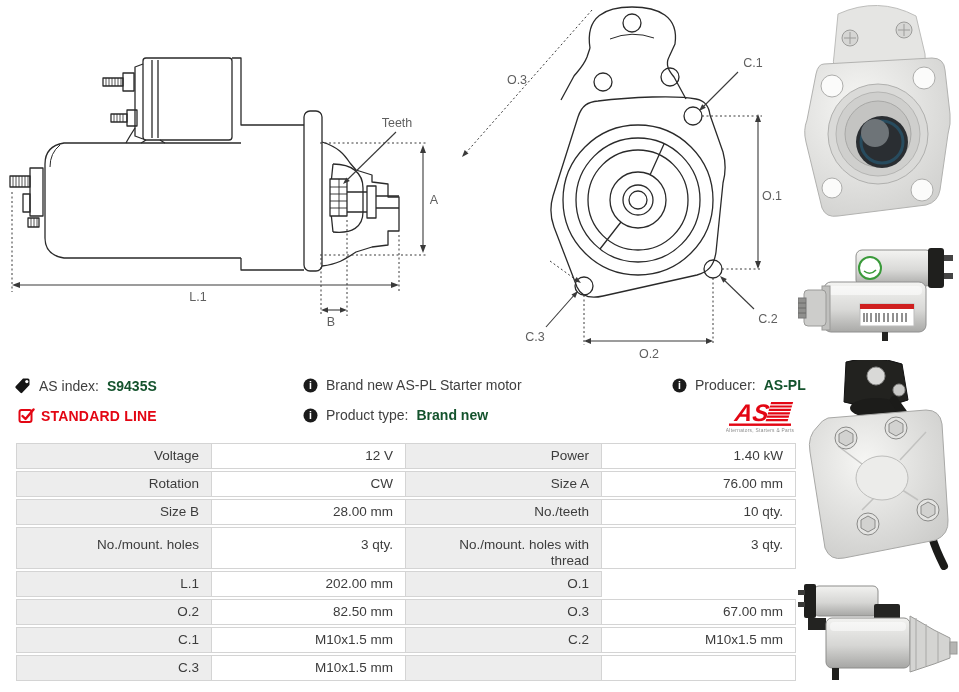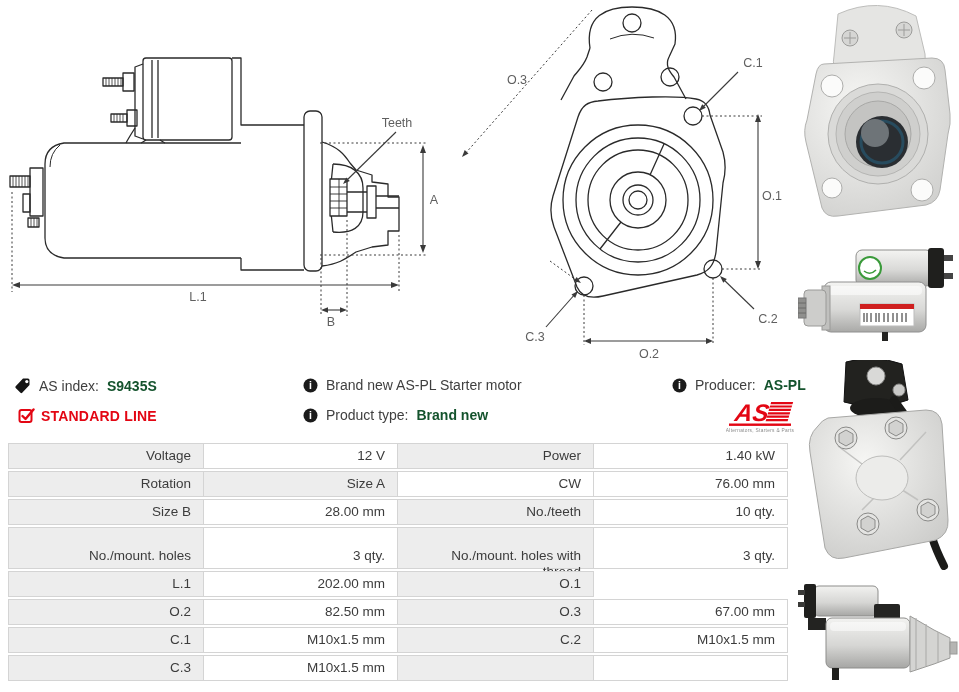--- a/index.html
+++ b/index.html
@@ -5,28 +5,28 @@
   html,body{margin:0;padding:0;background:#fff;}
   .page{position:relative;width:959px;height:692px;background:#fff;overflow:hidden;
         font-family:"Liberation Sans",sans-serif;color:#3c3c3c;}
   .abs{position:absolute;}
   
   .inforow{position:absolute;display:flex;align-items:center;gap:8px;font-size:14px;color:#3f3f3f;white-space:nowrap;}
   .inforow .b{font-weight:bold;color:#14532d;}
   .inforow.redline{color:#e30613;font-weight:bold;letter-spacing:.2px;gap:6px;}
   .icon{display:inline-flex;flex:0 0 auto;}
   
-  .spec-table{position:absolute;left:8px;top:443px;width:780px;}
+  .spec-table{position:absolute;left:16px;top:443px;width:780px;}
   .spec-row{display:grid;grid-template-columns:196px 194px 196px 194px;margin-bottom:2px;}
   .cell{box-sizing:border-box;border:1px solid #d4d4d4;height:26px;display:flex;align-items:center;
         justify-content:flex-end;text-align:right;padding:0 12px;font-size:13.5px;color:#3c3c3c;
         background:#fff;margin-left:-1px;line-height:1.2;}
   .cell:first-child{margin-left:0;}
   .cell.lbl{background:#ededed;}
-  .spec-row.tall .cell{height:42px;align-items:flex-start;padding-top:20px;}
+  .spec-row.tall .cell{height:42px;align-items:flex-start;padding-top:9px;}
   svg text{font-family:"Liberation Sans",sans-serif;}
   .dimtext{fill:#5f5f5f;font-size:12.5px;}
 </style>
 </head>
 <body>
 
 <div class="page">
 
   <svg class="abs" style="left:0;top:0" width="460" height="366" viewBox="0 0 460 366">
     <g stroke="#2a2a2a" fill="none" stroke-width="1.3" stroke-linejoin="round">
@@ -329,22 +329,22 @@
 
   <div class="spec-table">
       <div class="spec-row">
         <div class="cell lbl">Voltage</div>
         <div class="cell val">12 V</div>
         <div class="cell lbl">Power</div>
         <div class="cell val">1.40 kW</div>
       </div>
       <div class="spec-row">
         <div class="cell lbl">Rotation</div>
+        <div class="cell val">CW</div>
         <div class="cell lbl">Size A</div>
-        <div class="cell val">CW</div>
         <div class="cell val">76.00 mm</div>
       </div>
       <div class="spec-row">
         <div class="cell lbl">Size B</div>
         <div class="cell val">28.00 mm</div>
         <div class="cell lbl">No./teeth</div>
         <div class="cell val">10 qty.</div>
       </div>
       <div class="spec-row tall">
         <div class="cell lbl">No./mount. holes</div>

